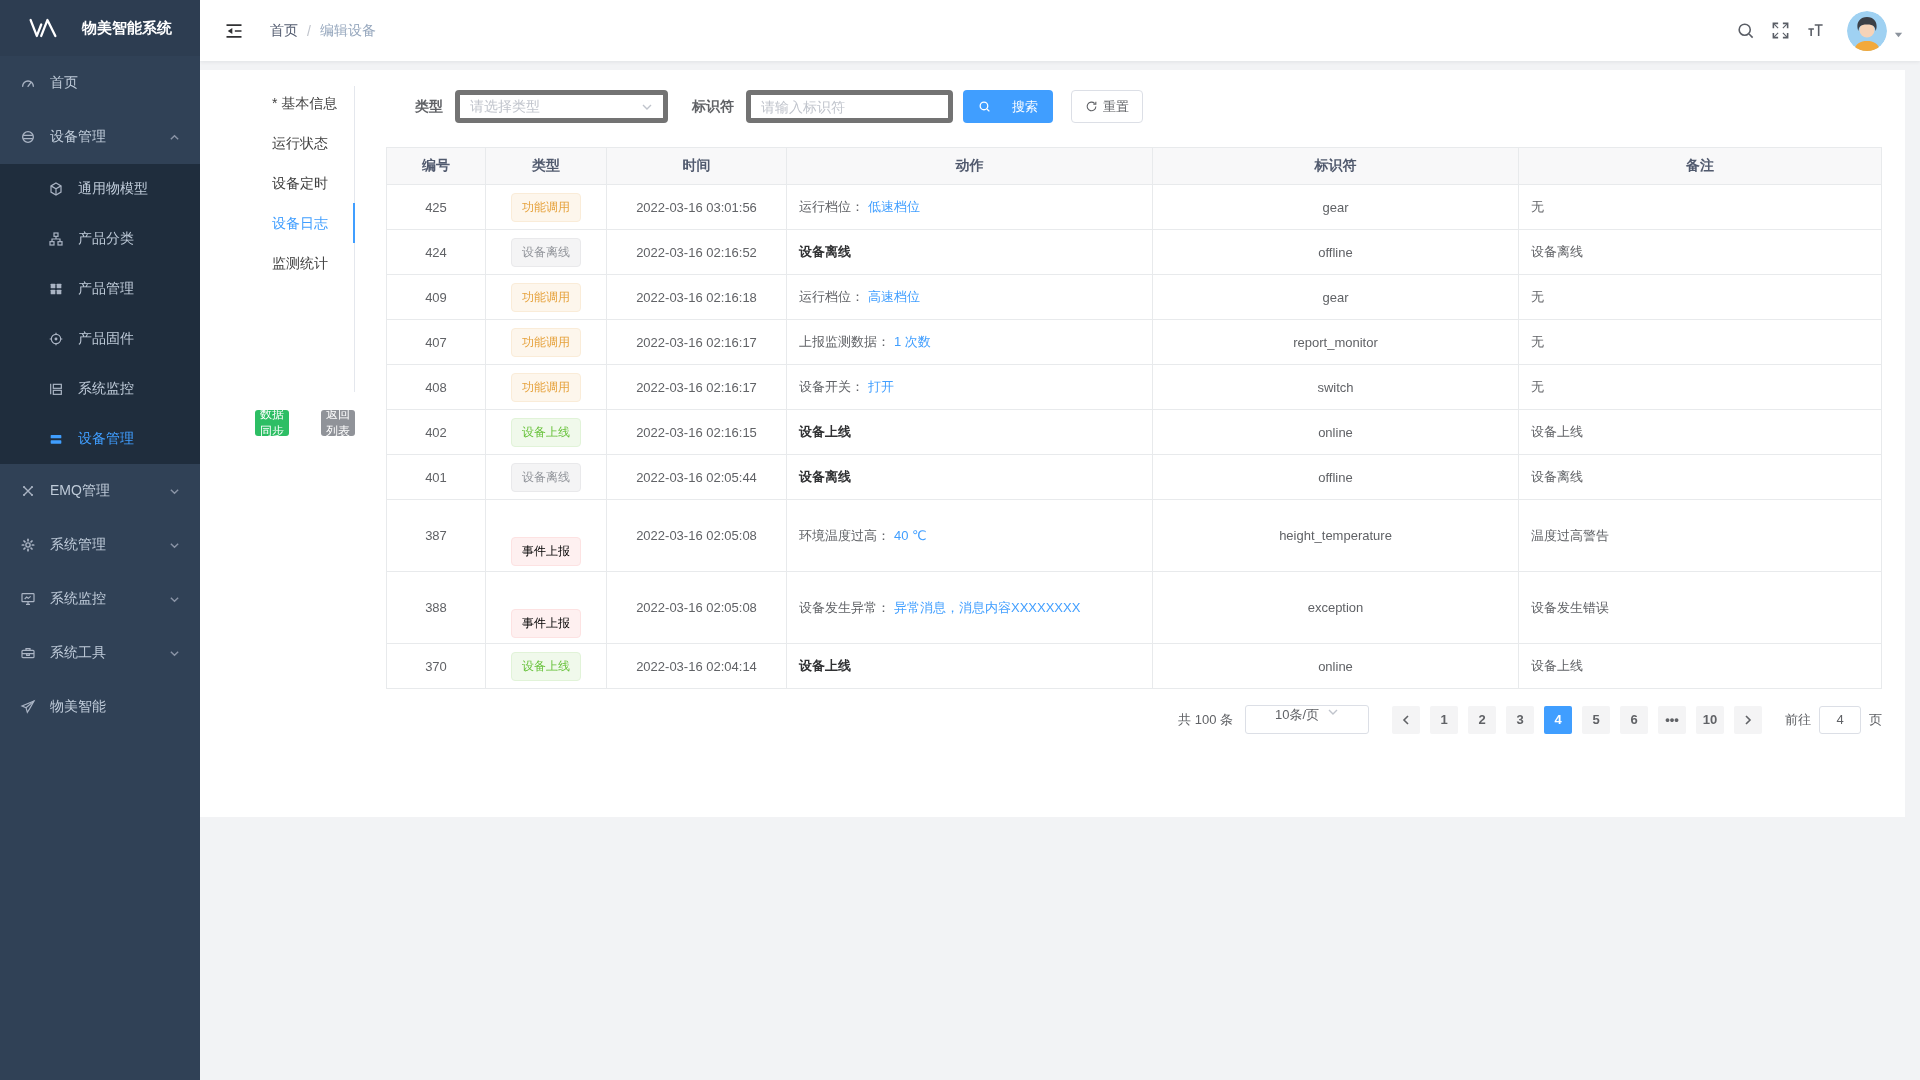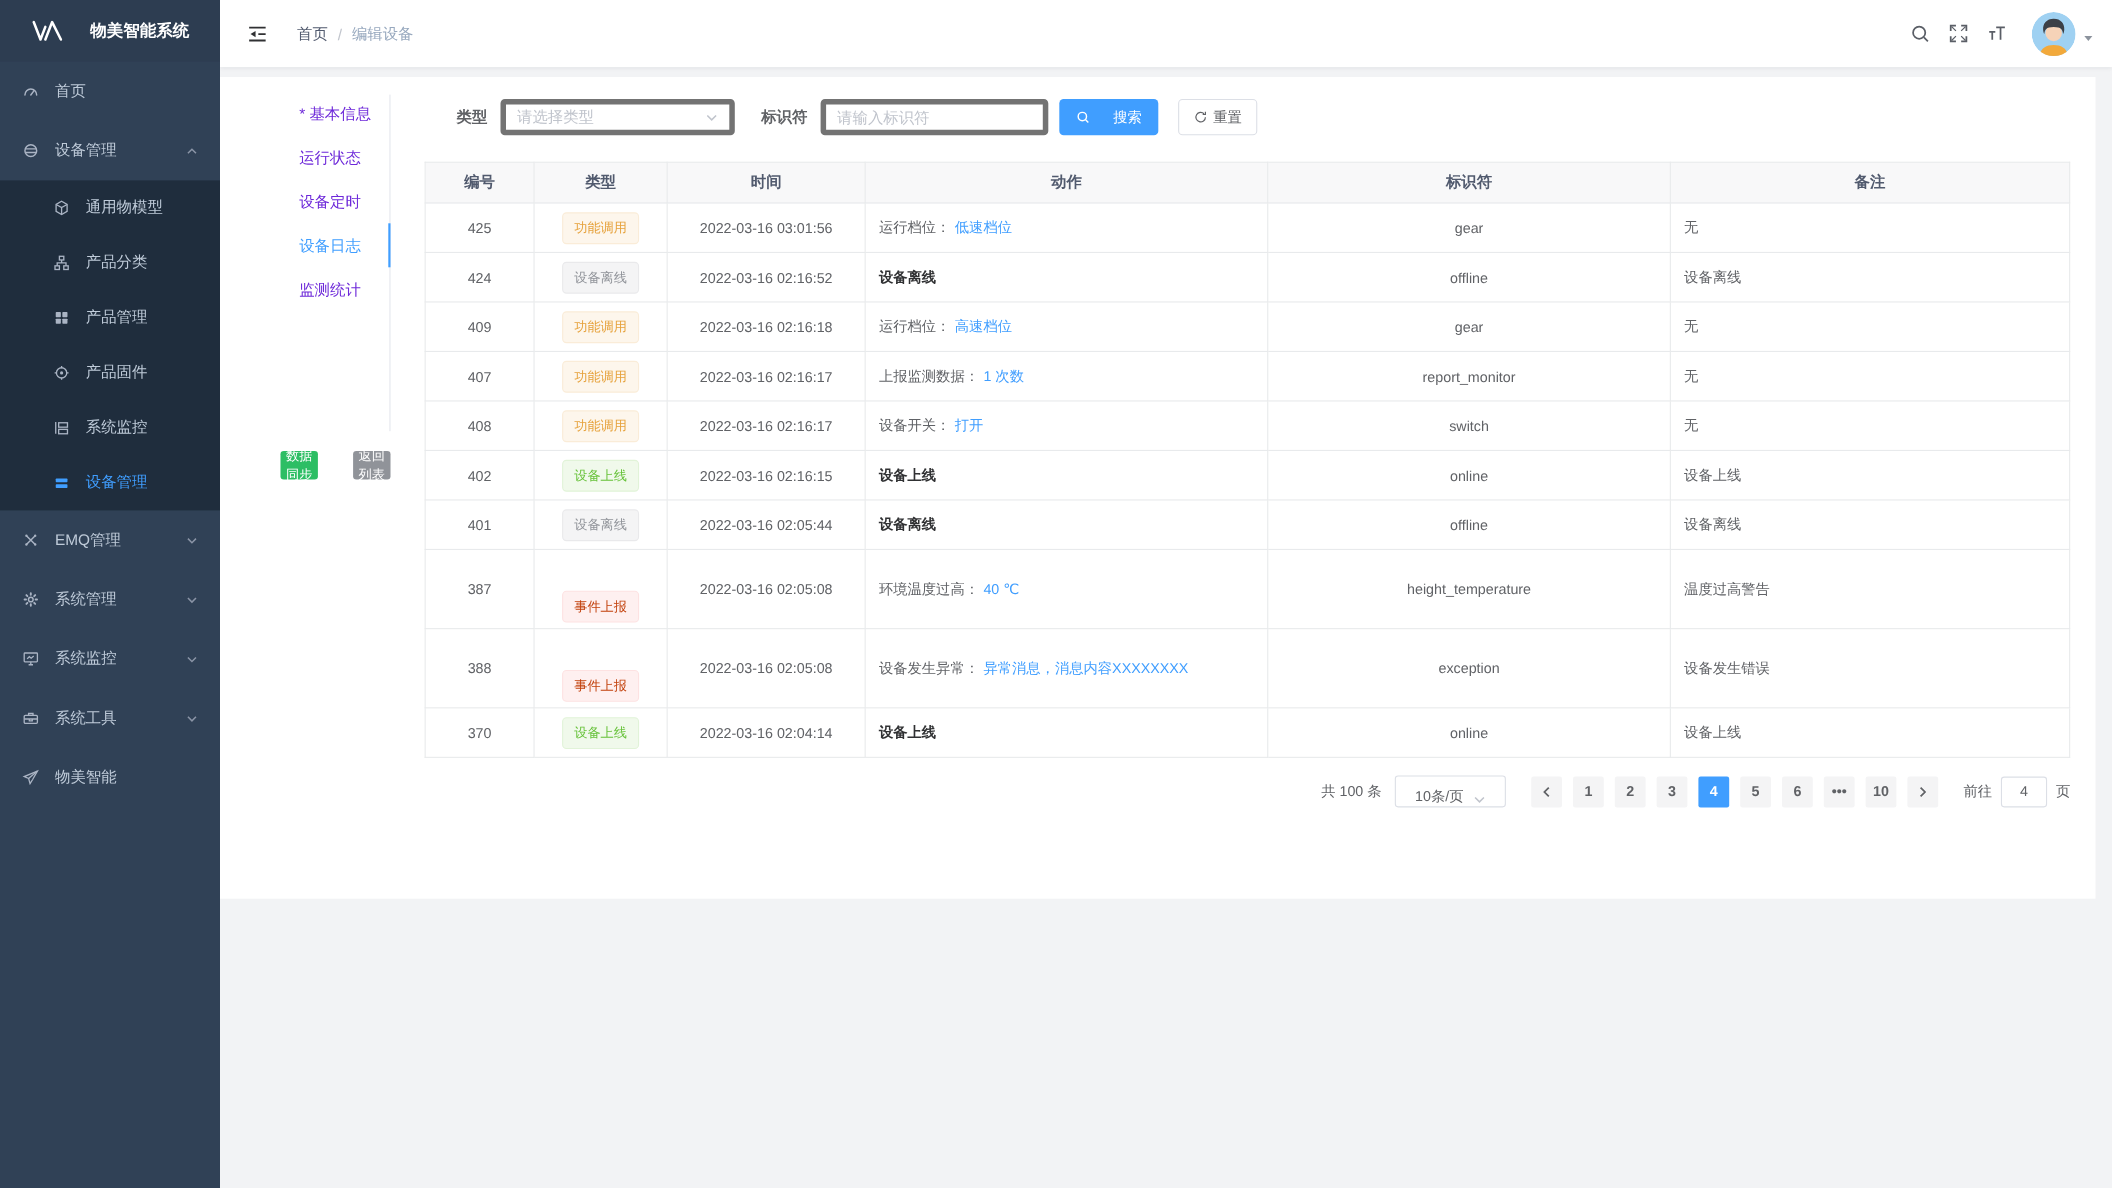--- a/index.html
+++ b/index.html
@@ -51,21 +51,21 @@
   .content { padding: 9px 15px 0 0; }
   .card { background: #fff; min-height: 747px; display: flex; }
 
   .side-tabs { width: 155px; flex-shrink: 0; padding-top: 13px; position: relative; }
   .side-tabs::before {
     content: ""; position: absolute; right: 0; top: 16px; height: 306px;
     width: 1px; background: #e4e7ed;
   }
   .tab-item {
     height: 40px; line-height: 40px; padding-left: 72px; font-size: 14px;
-    color: #6d28d9; cursor: pointer; position: relative; white-space: nowrap;
+    color: #404040; cursor: pointer; position: relative; white-space: nowrap;
   }
   .tab-item.active { color: #409EFF; }
   .tab-item.active::after {
     content: ""; position: absolute; right: 0; top: 0; width: 2px; height: 40px;
     background: #409EFF;
   }
   .side-btns { margin-top: 127px; padding-left: 55px; display: flex; gap: 32px; }
   .btn-mini {
     width: 83px; height: 26px; border: none; border-radius: 3px; color: #fff;
     font-size: 12px; font-family: inherit; cursor: pointer;
@@ -113,33 +113,33 @@
   }
   .log td { height: 45px; font-size: 13px; color: #606266; text-align: center; padding: 5px 12px; }
   .log td.al, .log th.al-cell { text-align: left; }
   .tag {
     display: inline-block; padding: 0 10px; height: 29px; line-height: 27px;
     font-size: 12px; border-radius: 4px; border: 1px solid transparent;
   }
   .tag[data-type="warning"] { color: #E6A23C; background: #fdf6ec; border-color: #faecd8; }
   .tag[data-type="info"]    { color: #909399; background: #f4f4f5; border-color: #e9e9eb; }
   .tag[data-type="success"] { color: #67C23A; background: #f0f9eb; border-color: #e1f3d8; }
-  .tag[data-type="danger"]  { color: #c2410c; background: #fef0f0; border-color: #fde2e2; margin-top: 32px; }
+  .tag[data-type="danger"]  { color: #000000; background: #fef0f0; border-color: #fde2e2; margin-top: 32px; }
   .action-prefix[data-bold="true"] { font-weight: 700; color: #303133; }
   .cell-link { color: #409EFF; text-decoration: none; margin-left: 4px; cursor: pointer; }
 
   
   .pagination {
     display: flex; justify-content: flex-end; align-items: center;
     margin-top: 16px; font-size: 13px; color: #606266;
   }
   .pg-total { margin-right: 12px; }
   .pg-size {
-    width: 101px; height: 29px; border: 1px solid #dcdfe6; border-radius: 3px;
-    display: flex; align-items: flex-end; justify-content: center; gap: 8px;
+    width: 124px; height: 29px; border: 1px solid #dcdfe6; border-radius: 3px;
+    display: flex; align-items: flex-start; justify-content: center; gap: 8px;
     cursor: pointer; background: #fff;
   }
   .pg-btns { display: flex; align-items: center; margin-left: 18px; }
   .pg-btn {
     min-width: 28px; height: 28px; margin: 0 5px; border-radius: 2px;
     background: #f4f4f5; color: #606266; font-weight: 700; font-size: 13px;
     display: flex; align-items: center; justify-content: center; cursor: pointer;
   }
   .pg-btn.active { background: #409EFF; color: #fff; }
   .pg-btn .pg-chev { width: 12px; height: 12px; color: #606266; }

